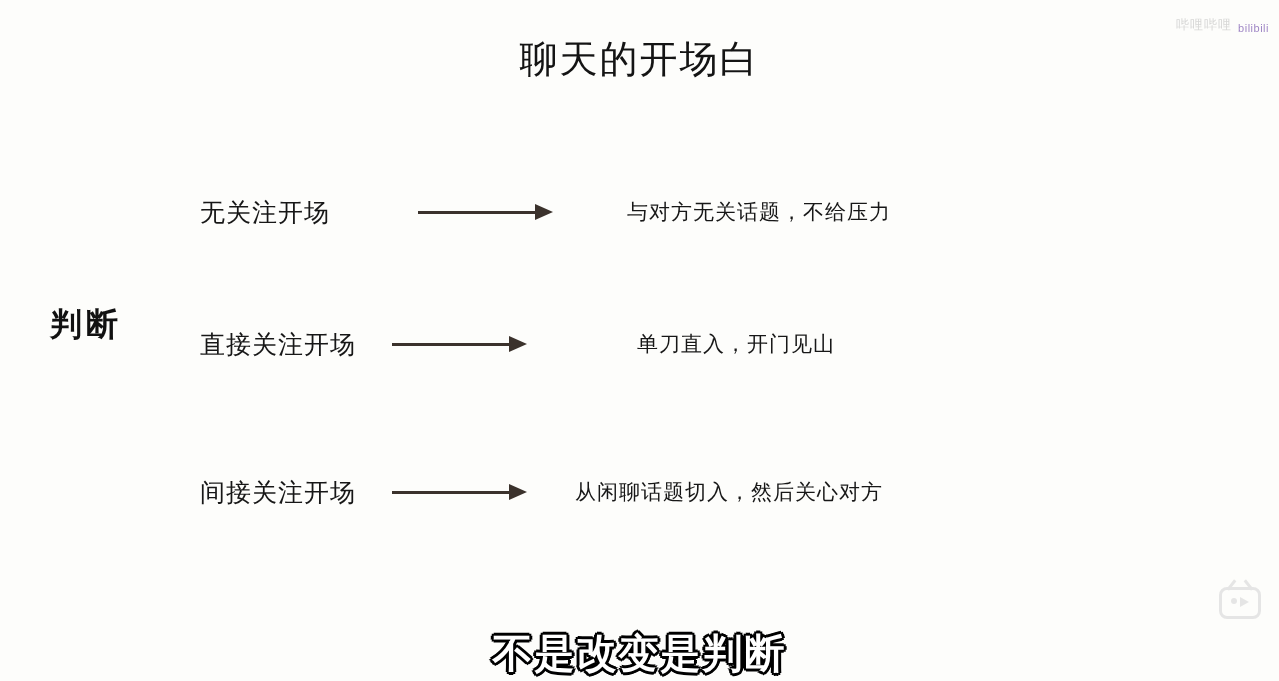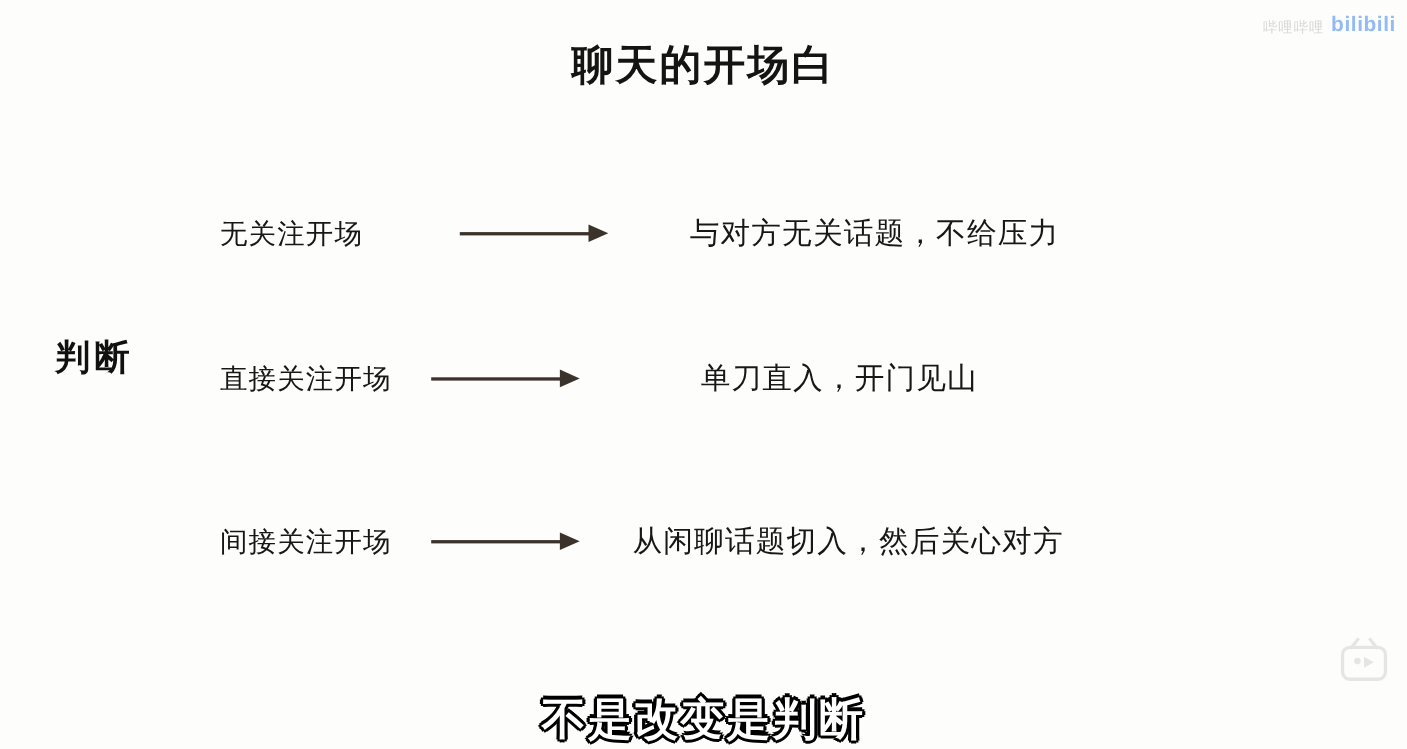--- a/index.html
+++ b/index.html
@@ -22,21 +22,21 @@
   }
 
   
   .title {
     position: absolute;
     top: 34px;
     left: 0;
     width: 100%;
     text-align: center;
     font-size: 38px;
-    font-weight: bold;
+    font-weight: normal;
     color: #141414;
     letter-spacing: 2px;
   }
 
   
   .judge-label {
     position: absolute;
     left: 50px;
     top: 303px;
     font-size: 32px;
@@ -87,21 +87,21 @@
     top: 2px;
     width: 0;
     height: 0;
     border-top: 8px solid transparent;
     border-bottom: 8px solid transparent;
     border-left: 18px solid #3b322c;
   }
 
   .row-right {
     flex: 1;
-    font-size: 27px;
+    font-size: 21px;
     color: #171717;
     letter-spacing: 1px;
     white-space: nowrap;
     padding-left: 48px;
   }
   .row-2 .row-right { padding-left: 110px; }
   .row-3 .row-right { padding-left: 48px; }
 
   
   .caption {
@@ -137,23 +137,23 @@
     box-sizing: border-box;
     opacity: 0.55;
   }
   .wm-text {
     font-size: 13px;
     color: #b9b9b9;
     font-family: "Liberation Sans", "DejaVu Sans", sans-serif;
     letter-spacing: 1px;
   }
   .wm-logo {
-    font-size: 19px;
-    font-weight: bold;
-    color: #3b82f6;
+    font-size: 11px;
+    font-weight: normal;
+    color: #4c1d95;
     font-family: "Liberation Sans", "DejaVu Sans", sans-serif;
     letter-spacing: 0.5px;
   }
 
   
   .tv-logo {
     position: absolute;
     right: 18px;
     bottom: 62px;
     width: 42px;

